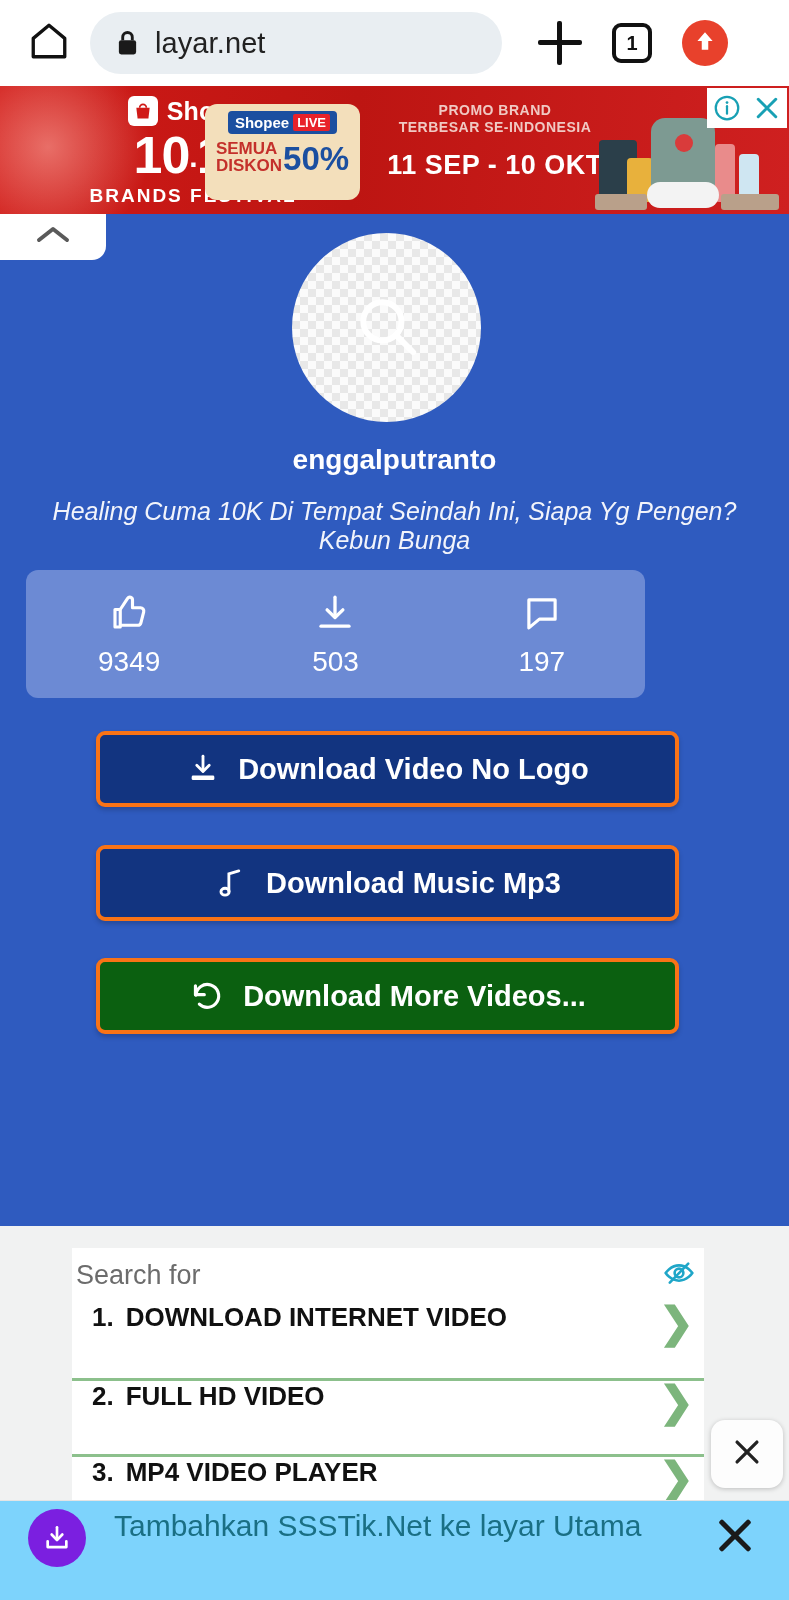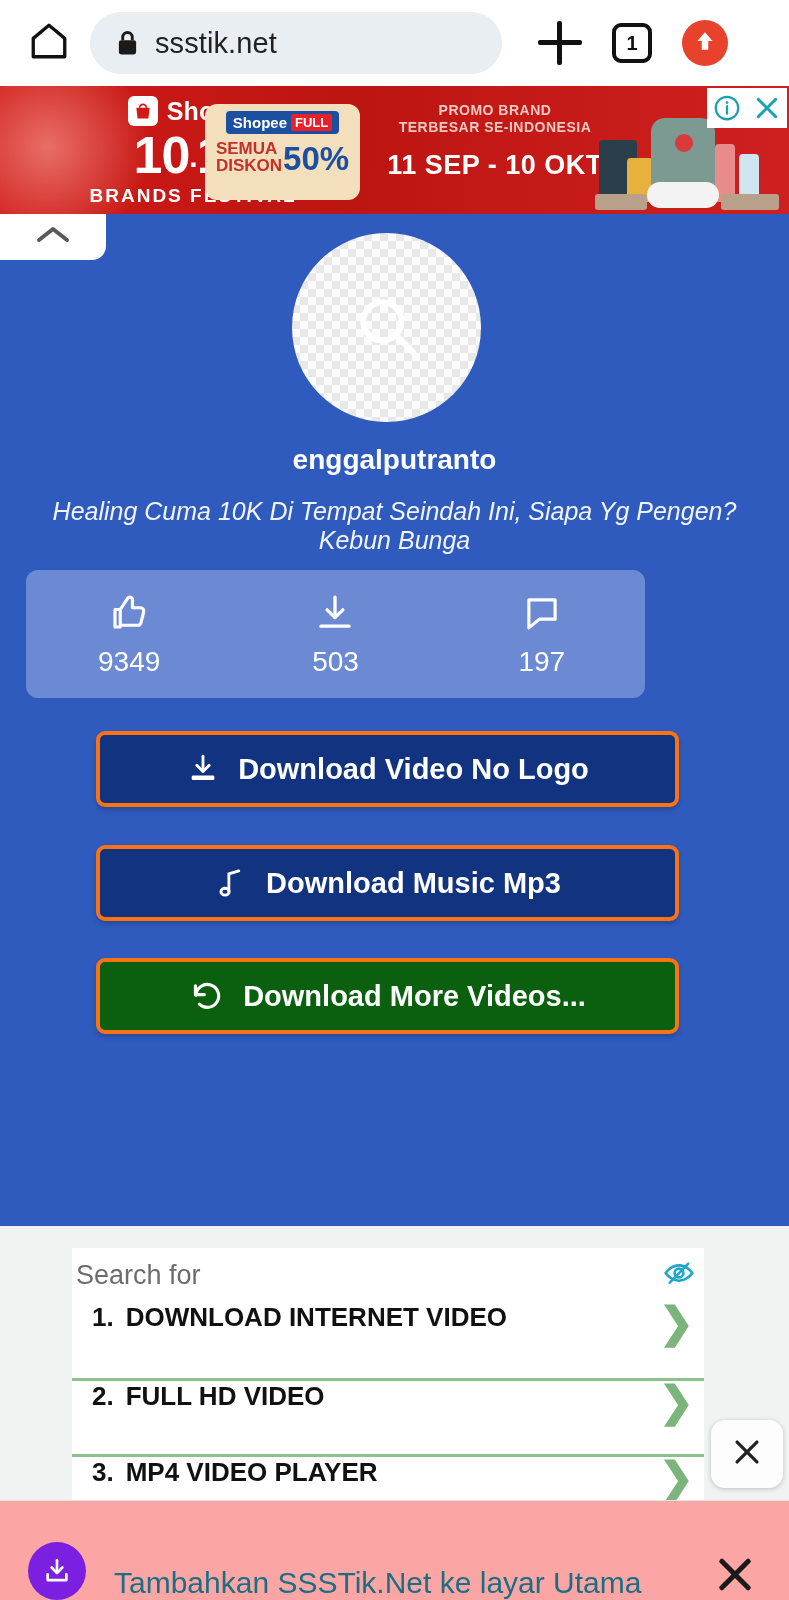--- a/index.html
+++ b/index.html
@@ -161,22 +161,22 @@
   .ad-close-fab {
     position: absolute; right: 6px; top: 194px; width: 72px; height: 68px;
     background: #fdfdfd; border-radius: 14px;
     box-shadow: 0 1px 5px rgba(0,0,0,.22);
     display: flex; align-items: center; justify-content: center;
   }
 
   
   .install-banner {
     position: absolute; left: 0; bottom: 0; width: 789px; height: 100px;
-    background: #fca5a5; border-top: 1px solid #e4e4e4;
-    display: flex; align-items: flex-end; padding: 0 28px;
+    background: #7dd3fc; border-top: 1px solid #e4e4e4;
+    display: flex; align-items: flex-start; padding: 8px 28px;
   }
   .install-icon {
     width: 58px; height: 58px; border-radius: 50%; background: #7b1fe0;
     display: flex; align-items: center; justify-content: center; flex: 0 0 auto;
   }
   .install-text {
     flex: 1 1 auto; margin-left: 28px; color: #1a6f84; font-size: 30px;
   }
   .install-close { flex: 0 0 auto; width: 52px; height: 52px; position: relative; }
   .install-close:before, .install-close:after {
@@ -199,21 +199,21 @@
         </svg>
       </span>
     </div>
     <div class="url-pill">
       <span class="lock-icon">
         <svg width="23" height="28" viewBox="0 0 24 28">
           <rect x="3" y="11" width="18" height="15" rx="2.5" fill="#1a1a1a"></rect>
           <path d="M7 11V8a5 5 0 0110 0v3" fill="none" stroke="#1a1a1a" stroke-width="3"></path>
         </svg>
       </span>
-      <span class="url-text">ssstik.net</span>
+      <span class="url-text">layar.net</span>
     </div>
     <div class="chrome-actions">
       <div class="plus-btn"></div>
       <div class="tab-count">
         <span>1</span>
       </div>
       <div class="update-btn">
         <span>
           <svg width="26" height="26" viewBox="0 0 24 24" fill="#fff">
             <path d="M12 4l7 8h-4v8h-6v-8H5z"></path>
@@ -238,21 +238,21 @@
       </div>
       <div class="ad-1010">
         <span>10</span><span class="dot">.</span><span>10</span>
       </div>
       <div class="ad-brands">BRANDS FESTIVAL</div>
     </div>
 
     <div class="ad-mid">
       <span class="ad-live-pill">
         <span class="sp">Shopee</span>
-        <span class="lv">FULL</span>
+        <span class="lv">LIVE</span>
       </span>
       <div class="ad-disc">
         <span class="ad-disc-l">
           <span>SEMUA</span><br>
           <span>DISKON</span>
         </span>
         <span class="ad-disc-r">50%</span>
       </div>
     </div>
 

